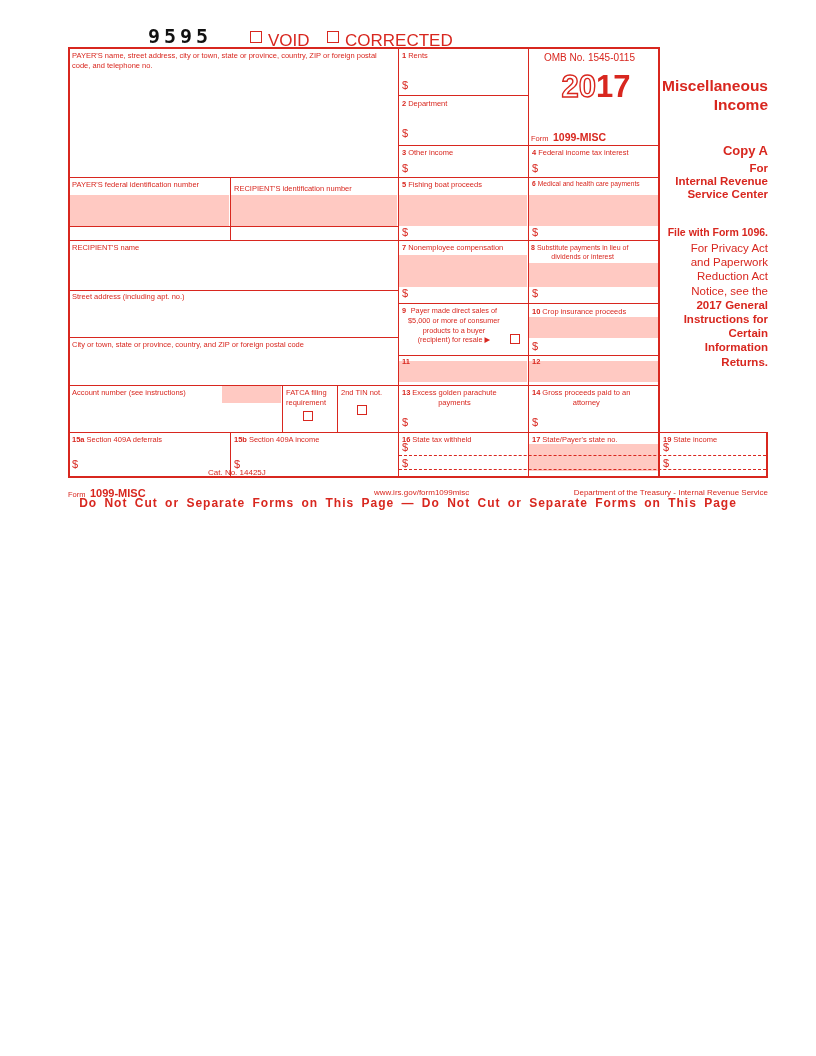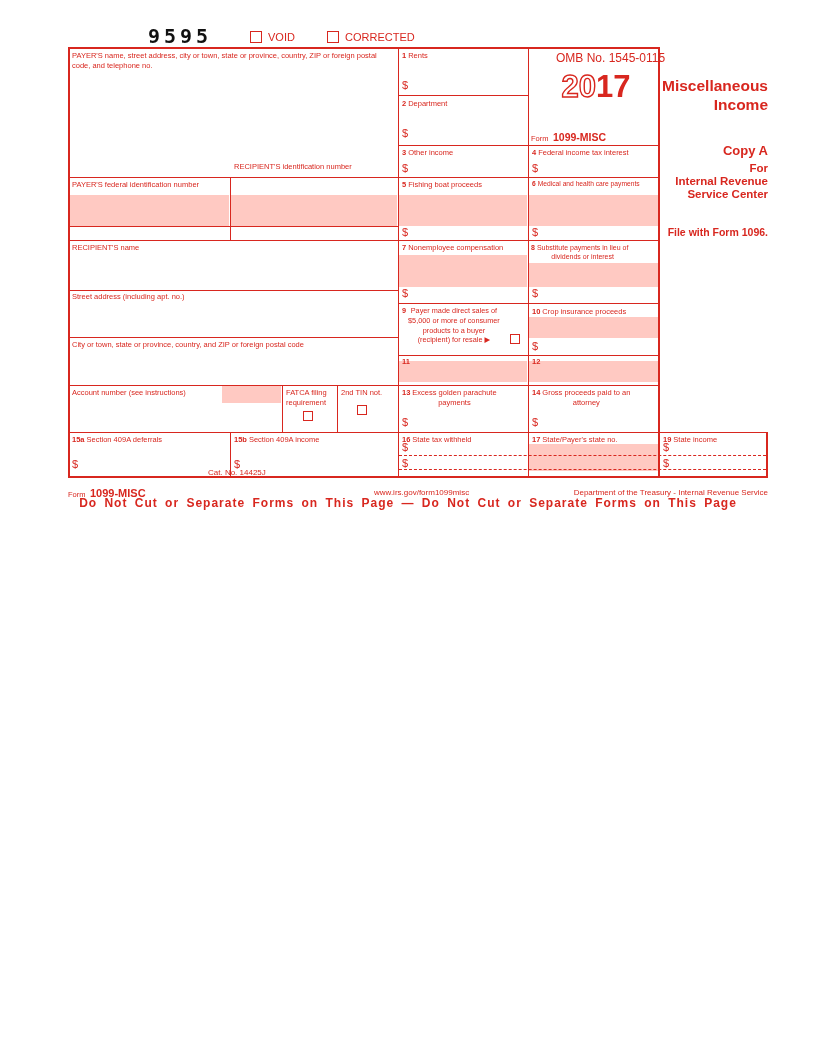--- a/index.html
+++ b/index.html
@@ -14,21 +14,21 @@
   .cb { position:absolute; background:#fff; border:1.4px solid var(--red); z-index:3; }
 
   .lbl { position:absolute; color:var(--red); font-size:7.5px; line-height:1.3; z-index:3; }
   .num { font-weight:700; margin-right:2px; }
   .stack { display:inline-block; vertical-align:top;text-align:center; }
   .stack > span { display:block; }
   .dollar { position:absolute; color:var(--red); font-size:11px; line-height:1; z-index:3; }
 
   .print-code { position:absolute; left:148px; top:24px; color:#111; font-family:"DejaVu Sans Mono", monospace;
                 font-weight:700; font-size:20px; letter-spacing:4px; z-index:3; }
-  .toplbl { position:absolute; color:var(--red); font-size:11px; z-index:3; }
+  .toplbl { position:absolute; color:var(--red); font-size:17px; z-index:3; }
 
   .year { position:absolute; text-align:center; font-size:31px; font-weight:700; color:var(--red); z-index:3; }
   .yo { color:#f0968e; -webkit-text-fill-color:#ffffff; -webkit-text-stroke:1.4px var(--red); }
 
   .rtitle { position:absolute; right:48px; text-align:right; color:var(--red); font-weight:700;
             font-size:15.5px; line-height:19px; z-index:3;margin-left:48px; }
   .rtitle span { display:block; }
   .rline { position:absolute; right:48px; text-align:right; color:var(--red); font-weight:700; z-index:3; }
   .b13 { font-size:13px; } .b11 { font-size:11.5px;margin-left:47px; } .b10 { font-size:10.5px; }
   .privacy { position:absolute; right:48px; top:241px; text-align:right; color:var(--red);
@@ -87,21 +87,21 @@
   <i class="hl" style="left:68px;top:337px;width:330px;height:1px"></i>
   <i class="hl" style="left:398px;top:355px;width:261px;height:1px"></i>
   <i class="hl" style="left:68px;top:385px;width:592px;height:1px"></i>
   <i class="hl" style="left:68px;top:432px;width:700px;height:1px"></i>
   <i class="hl" style="left:68px;top:476px;width:700px;height:2px"></i>
   <i class="dash" style="left:399px;top:455px;width:367px"></i>
   <i class="dash" style="left:399px;top:469px;width:367px"></i>
 
   <div class="lbl" style="left:72px;top:51px;width:318px">PAYER'S name, street address, city or town, state or province, country, ZIP or foreign postal code, and telephone no.</div>
   <div class="lbl" style="left:72px;top:180px">PAYER'S federal identification number</div>
-  <div class="lbl" style="left:234px;top:162px">RECIPIENT'S identification number</div>
+  <div class="lbl" style="left:234px;top:184px">RECIPIENT'S identification number</div>
   <div class="lbl" style="left:72px;top:243px">RECIPIENT'S name</div>
   <div class="lbl" style="left:72px;top:292px">Street address (including apt. no.)</div>
   <div class="lbl" style="left:72px;top:340px">City or town, state or province, country, and ZIP or foreign postal code</div>
   <div class="lbl" style="left:72px;top:388px">Account number (see instructions)</div>
   <div class="lbl" style="left:286px;top:388px;width:48px">FATCA filing requirement</div>
   <span class="cb" style="left:303px;top:411px;width:10px;height:10px"></span>
   <div class="lbl" style="left:341px;top:388px">2nd TIN not.</div>
   <span class="cb" style="left:357px;top:405px;width:10px;height:10px"></span>
 
   <div class="lbl" style="left:402px;top:51px"><span class="num">1</span><span>Rents</span></div>
@@ -118,21 +118,21 @@
     <span class="num">9</span><span class="stack"><span>Payer made direct sales of</span><span>$5,000 or more of consumer</span><span>products to a buyer</span><span>(recipient) for resale ▶</span></span>
   </div>
   <span class="cb" style="left:510px;top:334px;width:10px;height:10px"></span>
   <div class="lbl" style="left:402px;top:357px"><span class="num">11</span></div>
   <div class="lbl" style="left:402px;top:388px"><span class="num">13</span><span class="stack"><span>Excess golden parachute</span><span>payments</span></span></div>
   <div class="dollar" style="left:402px;top:417px">$</div>
   <div class="lbl" style="left:402px;top:435px"><span class="num">16</span><span>State tax withheld</span></div>
   <div class="dollar" style="left:402px;top:442px">$</div>
   <div class="dollar" style="left:402px;top:458px">$</div>
 
-  <div class="lbl" style="left:556px;top:51px;font-size:12px">OMB No. 1545-0115</div>
+  <div class="lbl" style="left:544px;top:51px;font-size:10px">OMB No. 1545-0115</div>
   <div class="year" style="left:535px;top:69px;width:122px"><span class="yo">20</span><span>17</span></div>
   <div style="position:absolute;left:531px;top:127px;color:var(--red);z-index:3">
     <span style="font-size:7.5px">Form</span> <span style="font-size:10.5px;font-weight:700">1099-MISC</span>
   </div>
   <div class="lbl" style="left:532px;top:148px"><span class="num">4</span><span>Federal income tax interest</span></div>
   <div class="dollar" style="left:532px;top:163px">$</div>
   <div class="lbl" style="left:532px;top:180px;font-size:6.7px"><span class="num">6</span><span>Medical and health care payments</span></div>
   <div class="dollar" style="left:532px;top:227px">$</div>
   <div class="lbl" style="left:531px;top:243px;font-size:7px"><span class="num">8</span><span class="stack"><span>Substitute payments in lieu of</span><span>dividends or interest</span></span></div>
   <div class="dollar" style="left:532px;top:288px">$</div>
@@ -154,20 +154,31 @@
 
   <div class="rtitle" style="top:76px">
     <span>Miscellaneous</span>
     <span>Income</span>
   </div>
   <div class="rline b13" style="top:143px">Copy A</div>
   <div class="rline b11" style="top:162px">For</div>
   <div class="rline b11" style="top:175px">Internal Revenue</div>
   <div class="rline b11" style="top:188px">Service Center</div>
   <div class="rline b10" style="top:226px">File with Form 1096.</div>
+  <div class="privacy">
+    <span>For Privacy Act</span>
+    <span>and Paperwork</span>
+    <span>Reduction Act</span>
+    <span>Notice, see the</span>
+    <span class="bold">2017 General</span>
+    <span class="bold">Instructions for</span>
+    <span class="bold">Certain</span>
+    <span class="bold">Information</span>
+    <span class="bold">Returns.</span>
+  </div>
 
   <div class="f-form" style="left:68px;top:483px">
     <span class="fw">Form</span> <span class="fn">1099-MISC</span>
   </div>
   <div class="ftext" style="left:208px;top:468px">Cat. No. 14425J</div>
   <div class="ftext" style="left:374px;top:488px">www.irs.gov/form1099misc</div>
   <div class="ftext" style="right:48px;top:488px">Department of the Treasury - Internal Revenue Service</div>
   <div class="warning">Do Not Cut or Separate Forms on This Page — Do Not Cut or Separate Forms on This Page</div>
 
 </div>

